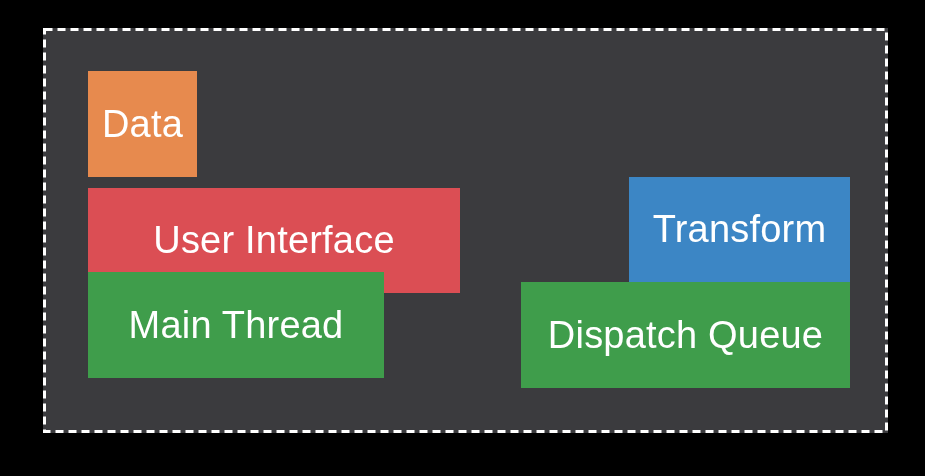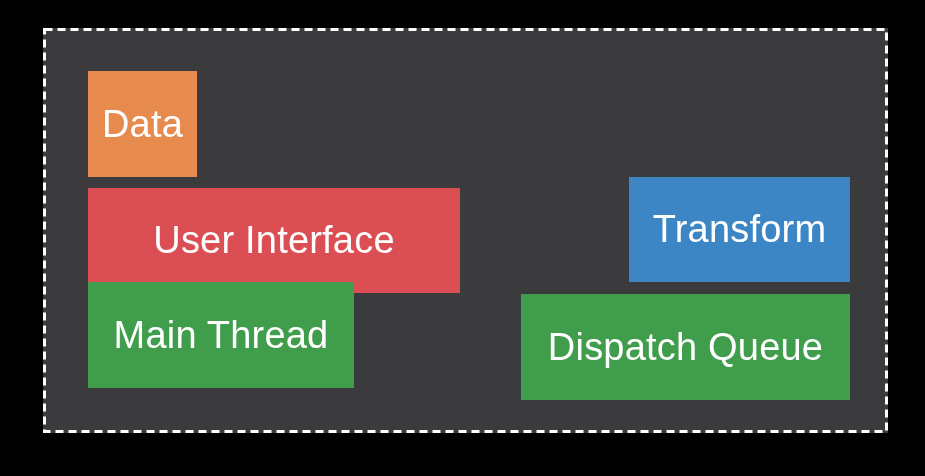--- a/index.html
+++ b/index.html
@@ -40,23 +40,23 @@
     align-items: center;
     justify-content: center;
     color: #FFFFFF;
     font-size: 38px;
     letter-spacing: 0.2px;
     white-space: nowrap;
   }
   
   .block-data           { left: 45px;  top: 43px;  width: 109px; height: 106px; }
   .block-user-interface { left: 45px;  top: 149px; width: 372px; height: 105px; margin-top: 11px; }
-  .block-main-thread    { left: 45px;  top: 254px; width: 266px; height: 106px; }
+  .block-main-thread    { left: 45px;  top: 244px; width: 296px; height: 106px; }
   .block-transform      { left: 586px; top: 149px; width: 221px; height: 105px; }
-  .block-dispatch-queue { left: 478px; top: 254px; width: 329px; height: 106px; margin-top: 12px; }
+  .block-dispatch-queue { left: 478px; top: 254px; width: 329px; height: 106px; }
 </style>
 </head>
 <body>
 
 <div class="stage">
 
   <div class="panel">
 
     <svg class="panel-border" width="845" height="405" viewBox="0 0 845 405">
       <rect x="1.5" y="1.5" width="842" height="402" fill="none" stroke="#FFFFFF" stroke-width="3" stroke-dasharray="8 5"></rect>

